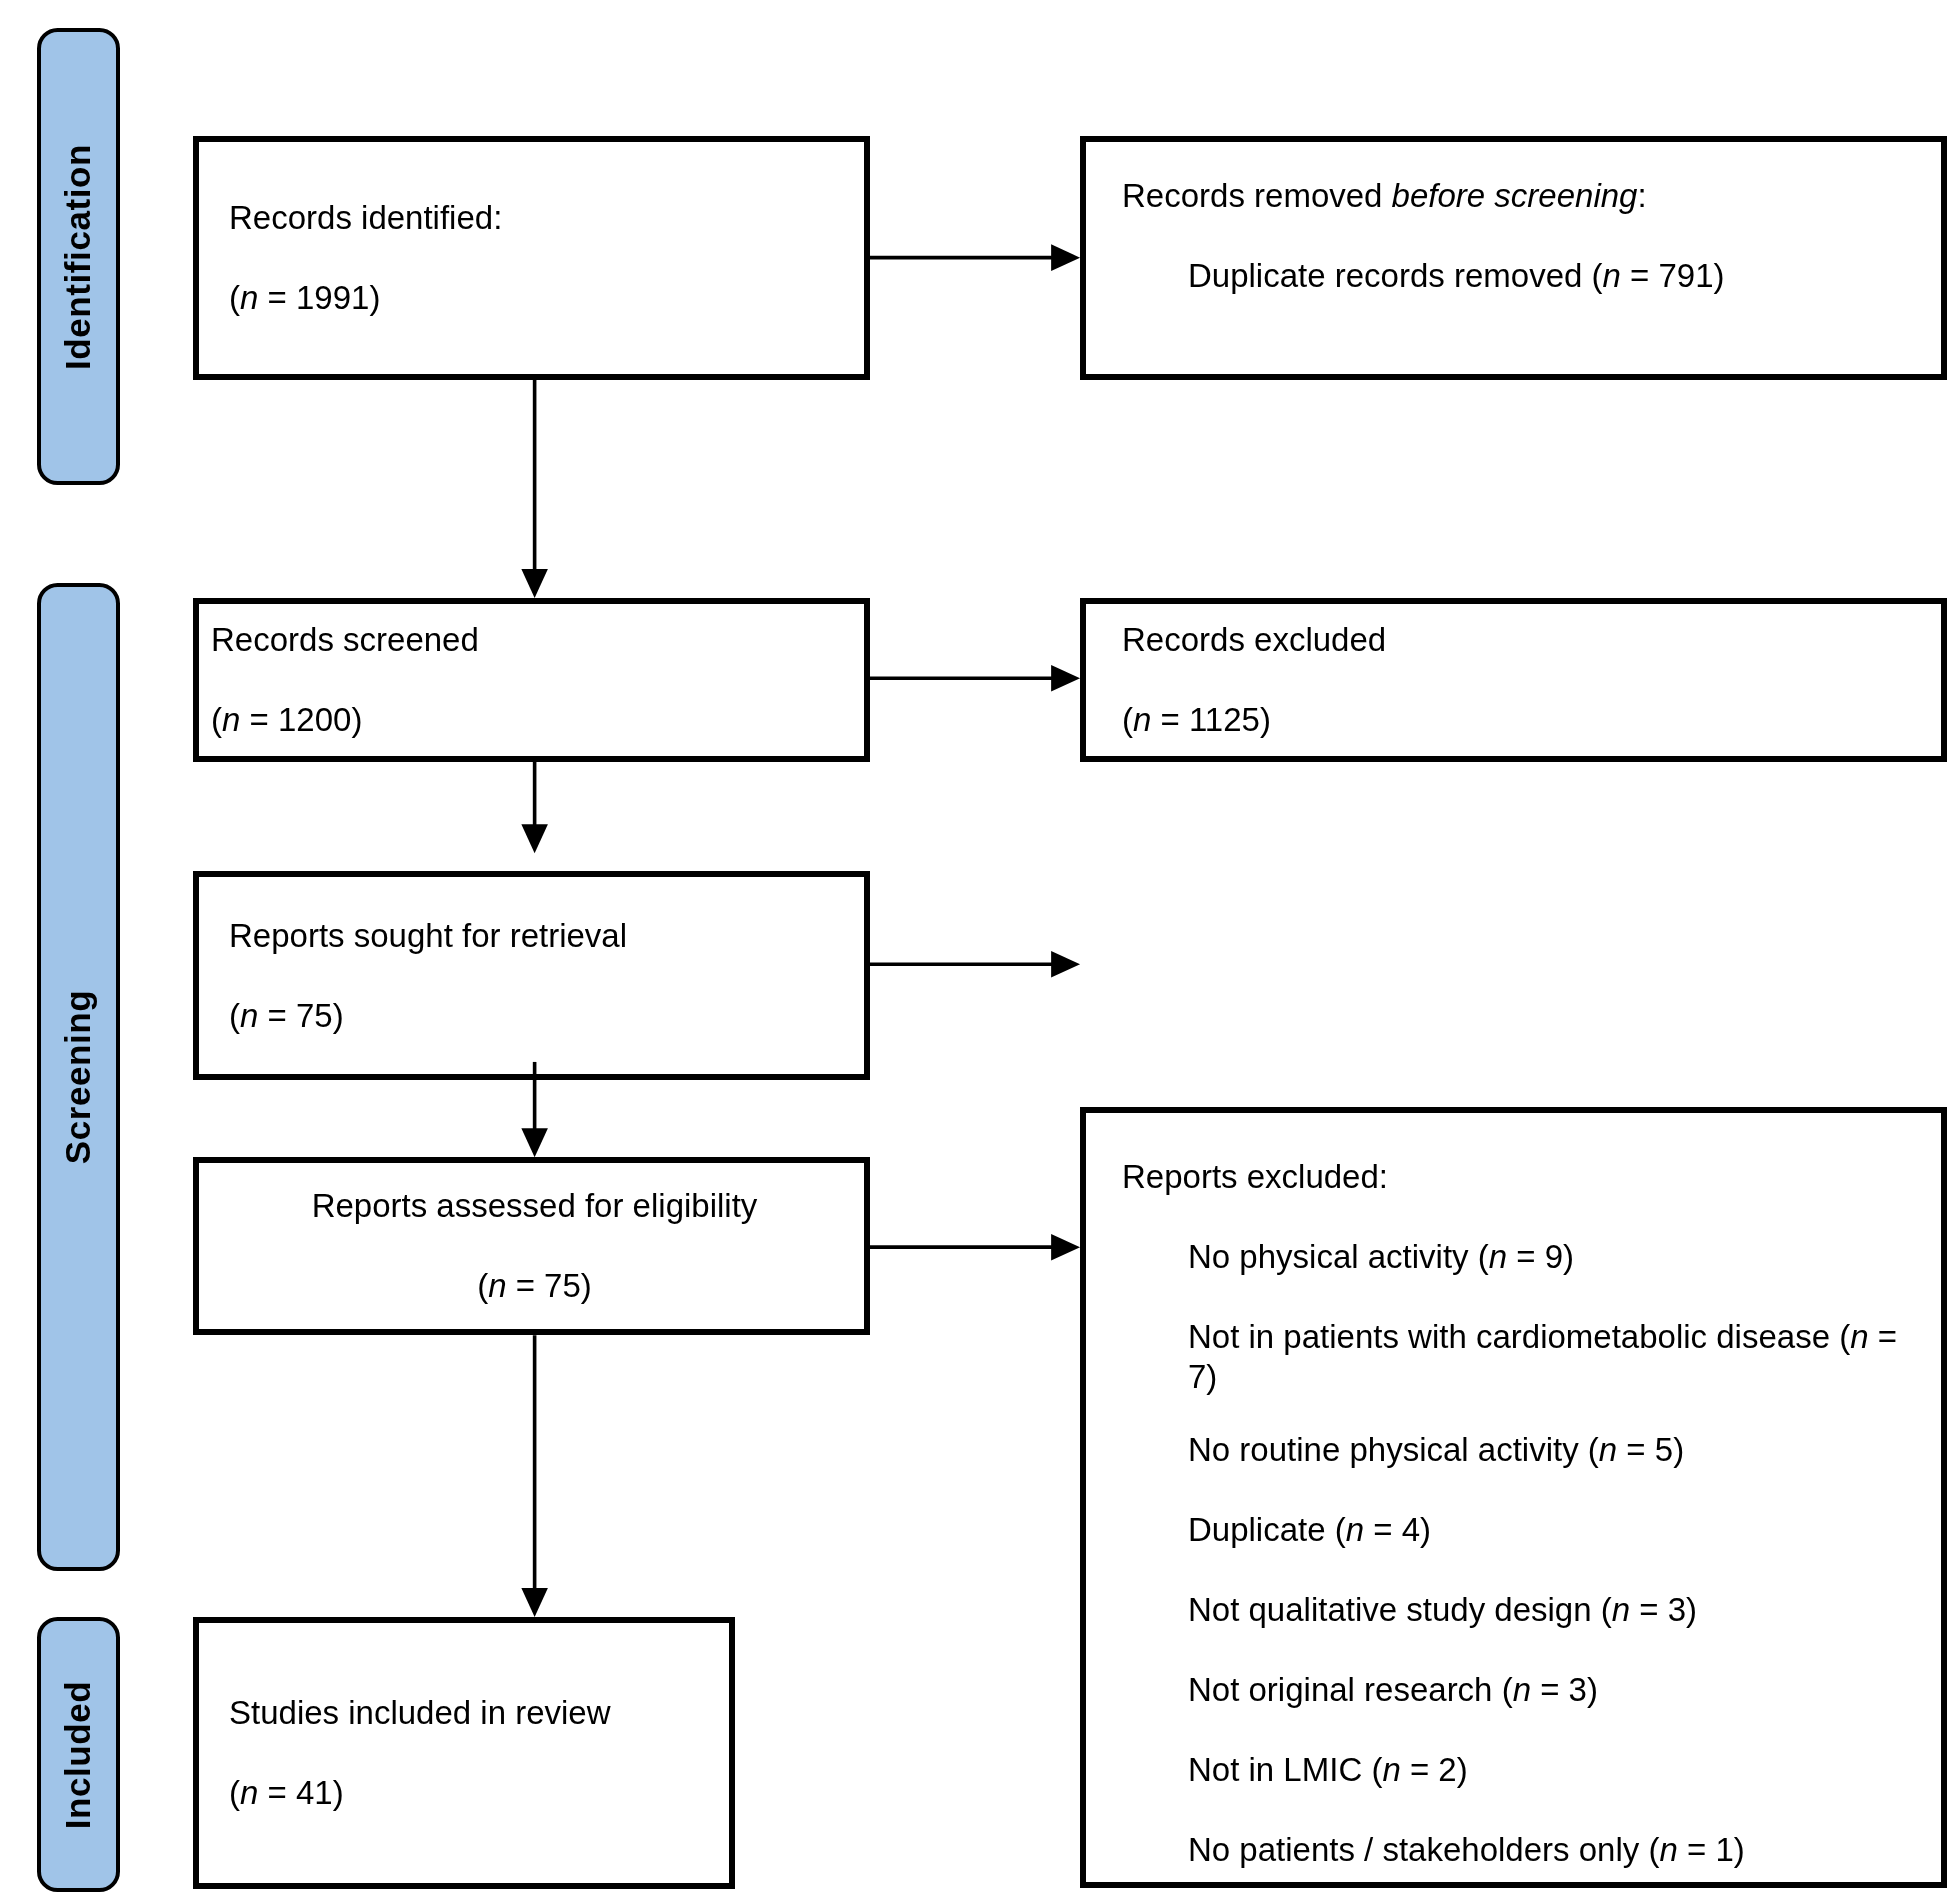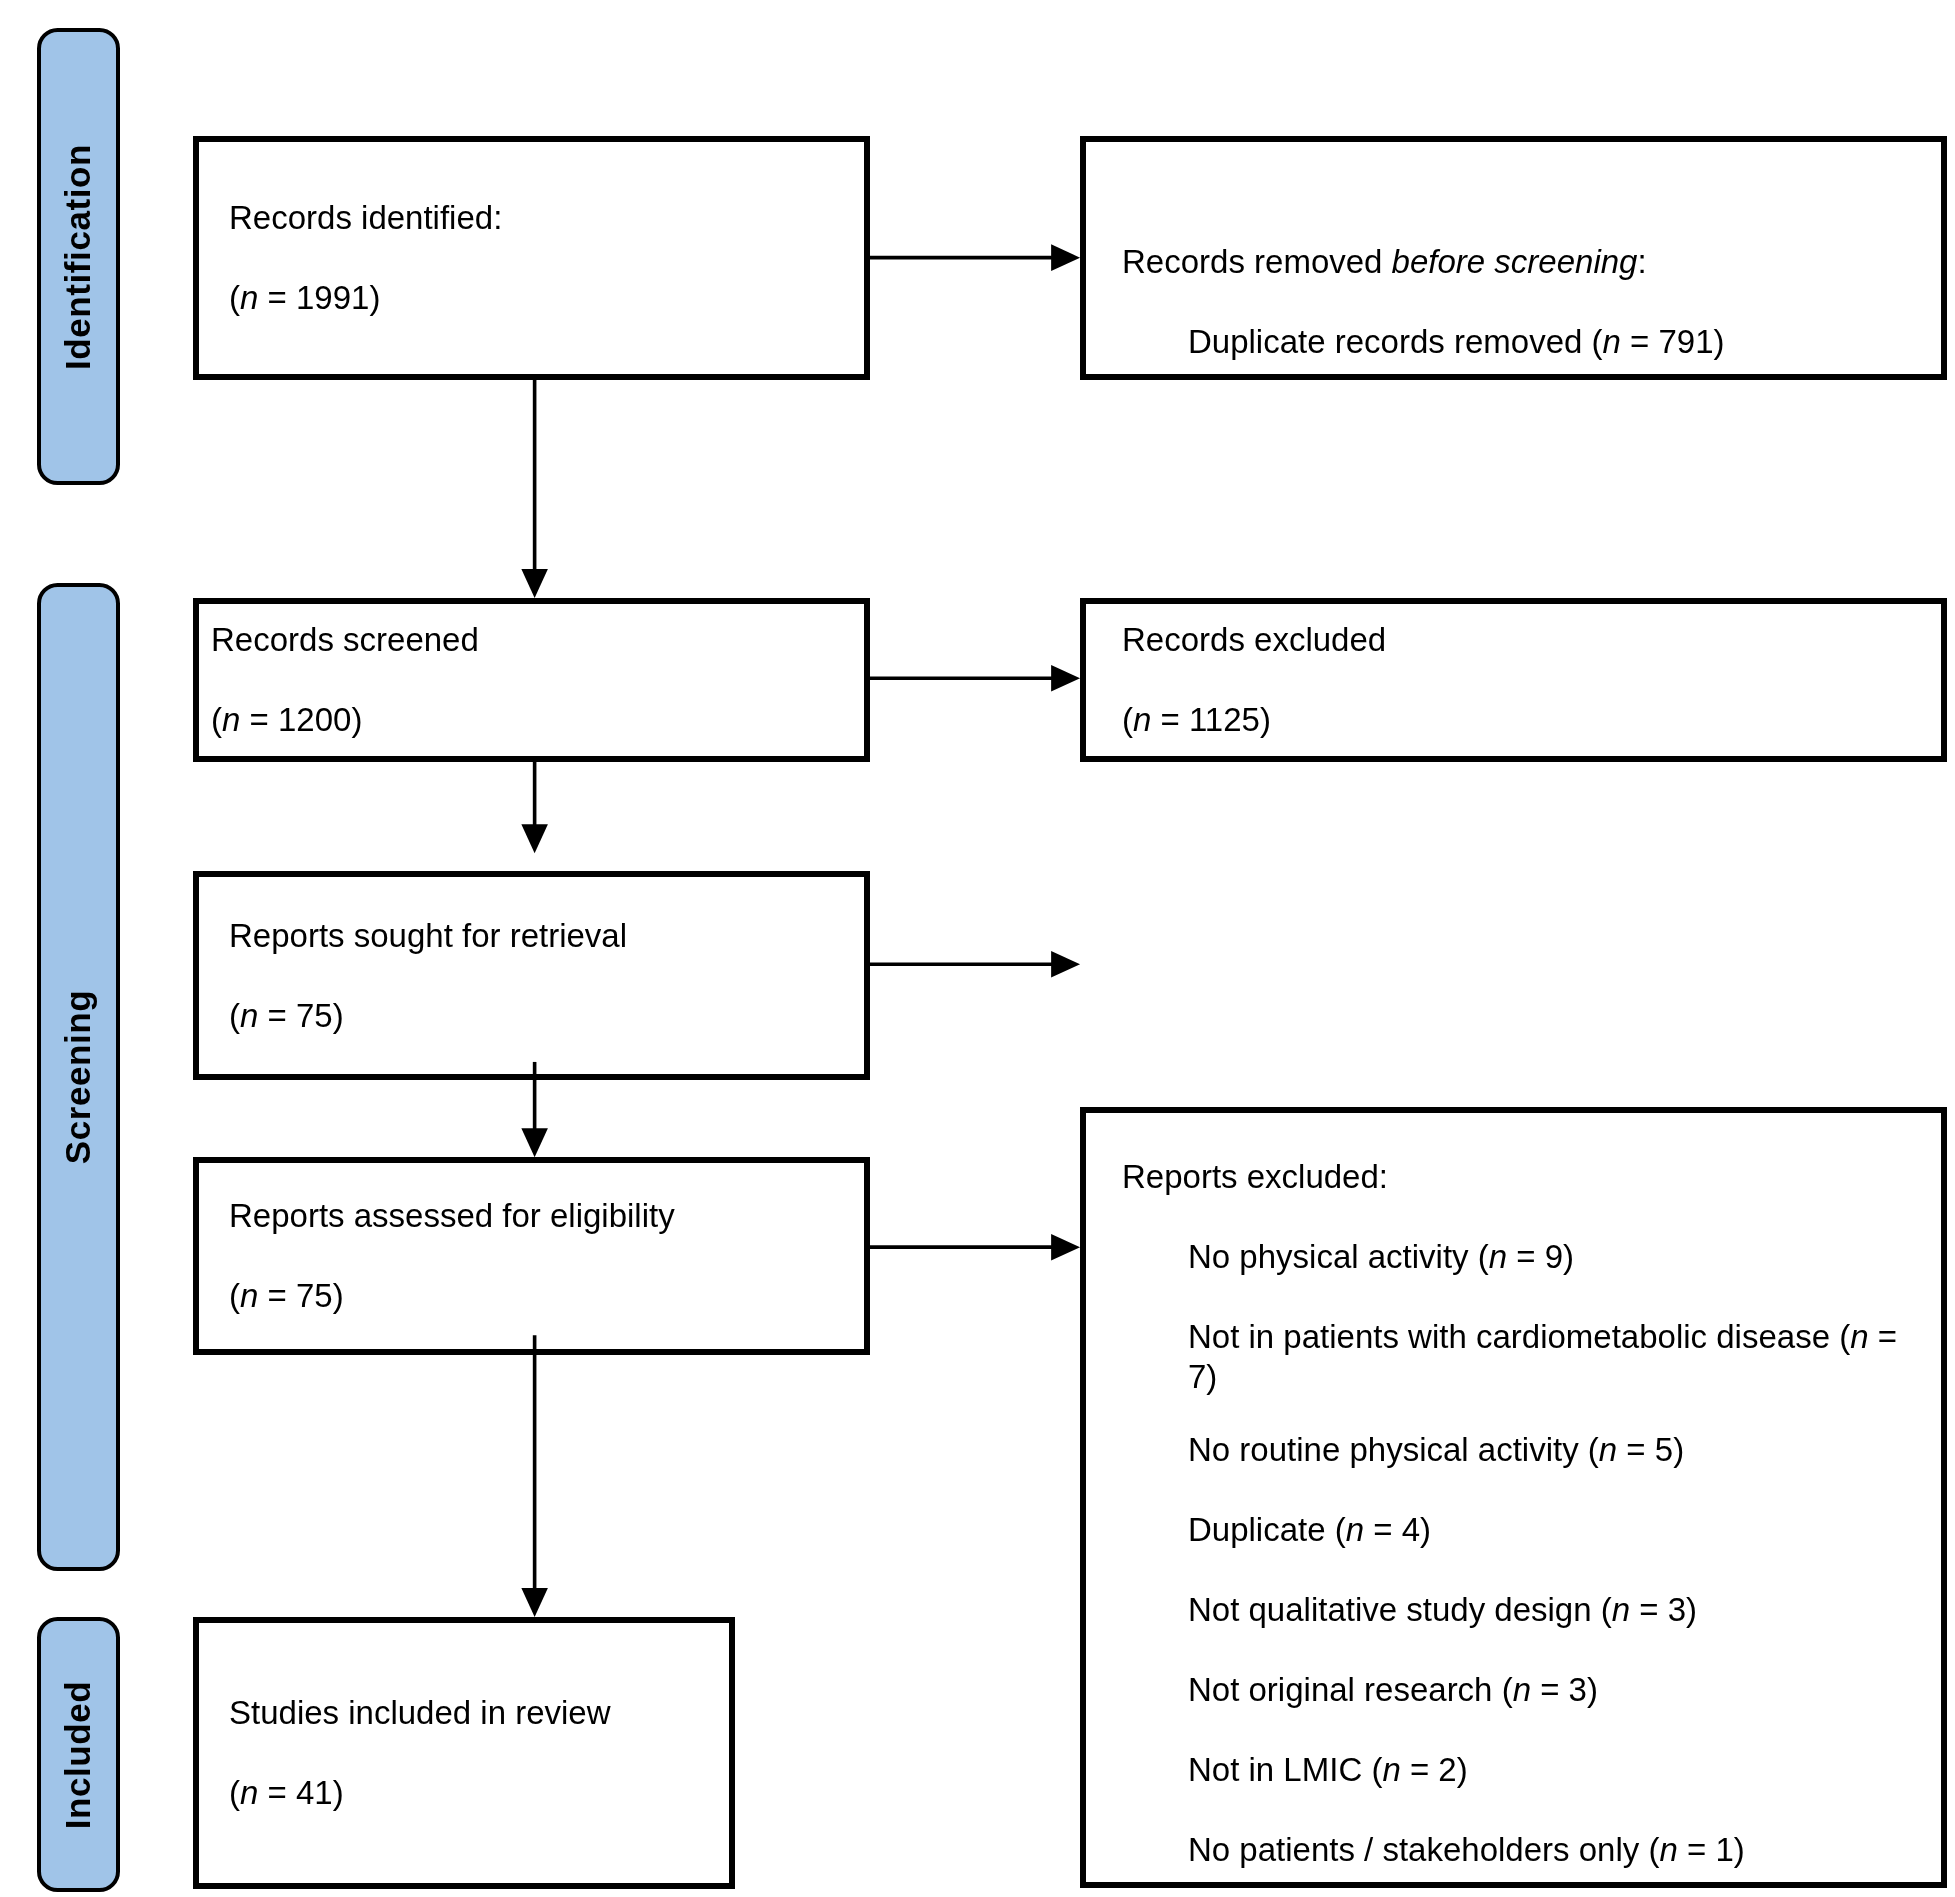--- a/index.html
+++ b/index.html
@@ -54,38 +54,38 @@
     border: 6px solid var(--box-border);
     display: flex;
     flex-direction: column;
     justify-content: center;
     gap: 40px;
     padding: 12px 24px 12px 30px;
     line-height: 40px;
   }
   .flow-box.right-col { padding-left: 36px; }
   .flow-box.top-align {
-    justify-content: flex-end;
-    padding-top: 10px;
+    justify-content: flex-start;
+    padding-top: 34px;
   }
   .flow-box.list-box {
     justify-content: center;
     padding-top: 44px;
   }
   .flow-box .indent { margin-left: 66px; }
   .line { min-height: 40px; }
   
   #pill-identification { top: 28px;  height: 457px; }
   #pill-screening      { top: 583px; height: 988px; }
   #pill-included       { top: 1617px; height: 275px; }
 
   #box-records-identified { left: 193px; top: 136px;  width: 677px; height: 244px; }
   #box-records-screened   { left: 193px; top: 598px;  width: 677px; height: 164px; padding-left: 12px; }
   #box-reports-sought     { left: 193px; top: 871px; width: 677px; height: 209px; }
-  #box-reports-assessed   { left: 193px; top: 1157px; width: 677px; height: 198px; }
+  #box-reports-assessed   { left: 193px; top: 1157px; width: 677px; height: 178px; align-items: center; }
   #box-studies-included   { left: 193px; top: 1617px; width: 542px; height: 272px; }
 
   #box-records-removed      { left: 1080px; top: 136px;  width: 867px; height: 244px; }
   #box-records-excluded     { left: 1080px; top: 598px;  width: 867px; height: 164px; }
   #box-reports-not-retrieved{ left: 1080px; top: 893px; width: 867px; height: 149px; }
   #box-reports-excluded     { left: 1080px; top: 1107px; width: 867px; height: 781px; }
 
   .arrow-layer {
     position: absolute;
     left: 0; top: 0;

